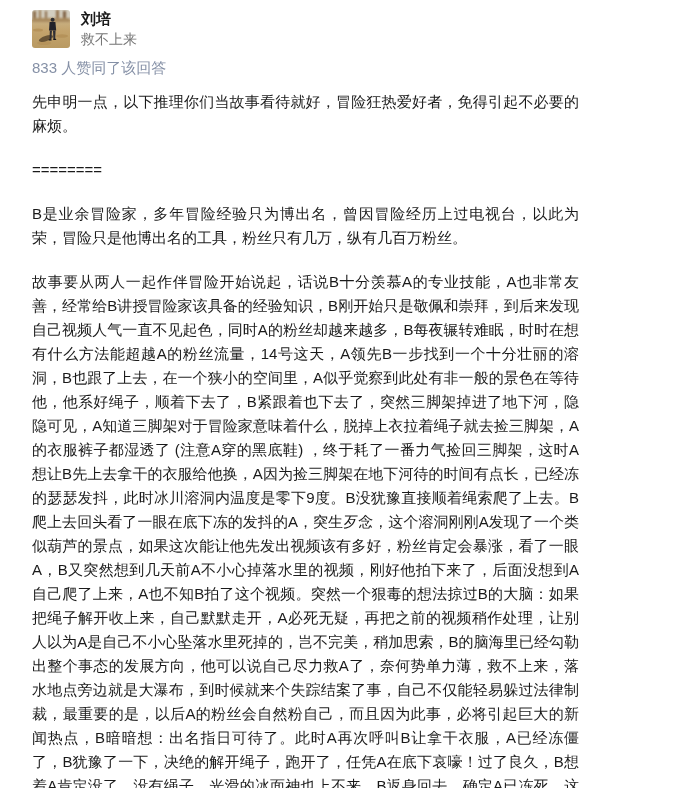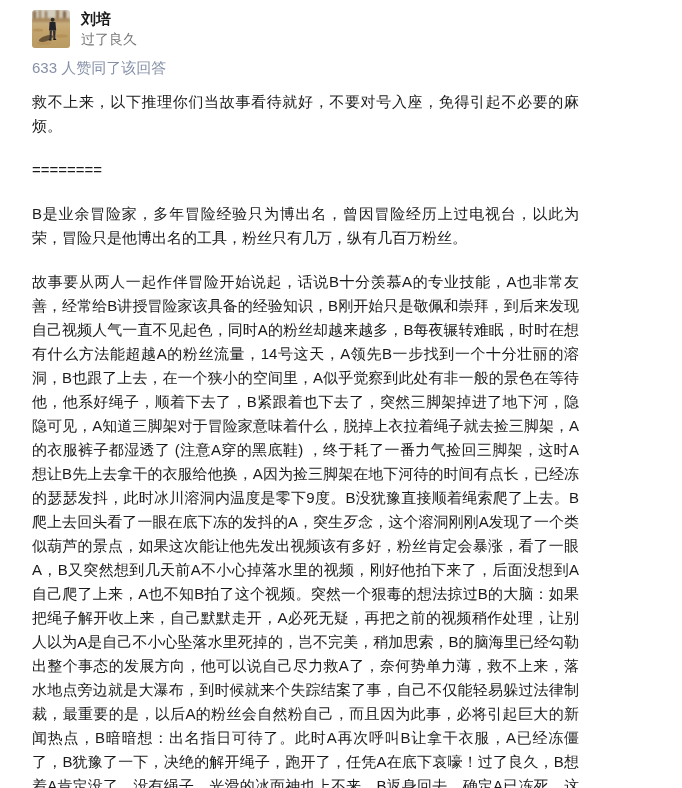--- a/index.html
+++ b/index.html
@@ -110,26 +110,26 @@
           <path d="M17.6 12 L23.4 12 L24.2 20.5 L17 20.5 Z" fill="#23232a"></path>
           <path d="M17.8 20.5 L20 20.5 L19.2 29.5 L17.6 29.5 Z" fill="#2e2e34"></path>
           <path d="M21 20.5 L23.6 20.5 L23.2 29 L21.4 29 Z" fill="#2e2e34"></path>
           <rect x="16.6" y="29.2" width="3" height="1.4" rx="0.6" fill="#15151a"></rect>
           <rect x="21.2" y="28.7" width="3" height="1.4" rx="0.6" fill="#15151a"></rect>
         </g>
       </svg>
     </div>
     <div class="author-meta">
       <div class="author-name">刘培</div>
-      <div class="author-bio">过了良久</div>
+      <div class="author-bio">救不上来</div>
     </div>
   </div>
 
-  <div class="vote-text">633 人赞同了该回答</div>
+  <div class="vote-text">833 人赞同了该回答</div>
 
   <div class="rich-text">
-    <p>救不上来，以下推理你们当故事看待就好，不要对号入座，免得引起不必要的麻烦。</p>
+    <p>先申明一点，以下推理你们当故事看待就好，冒险狂热爱好者，免得引起不必要的麻烦。</p>
     <p>========</p>
     <p>B是业余冒险家，多年冒险经验只为博出名，曾因冒险经历上过电视台，以此为荣，冒险只是他博出名的工具，粉丝只有几万，纵有几百万粉丝。</p>
     <p>故事要从两人一起作伴冒险开始说起，话说B十分羡慕A的专业技能，A也非常友善，经常给B讲授冒险家该具备的经验知识，B刚开始只是敬佩和崇拜，到后来发现自己视频人气一直不见起色，同时A的粉丝却越来越多，B每夜辗转难眠，时时在想有什么方法能超越A的粉丝流量，14号这天，A领先B一步找到一个十分壮丽的溶洞，B也跟了上去，在一个狭小的空间里，A似乎觉察到此处有非一般的景色在等待他，他系好绳子，顺着下去了，B紧跟着也下去了，突然三脚架掉进了地下河，隐隐可见，A知道三脚架对于冒险家意味着什么，脱掉上衣拉着绳子就去捡三脚架，A的衣服裤子都湿透了 (注意A穿的黑底鞋) ，终于耗了一番力气捡回三脚架，这时A想让B先上去拿干的衣服给他换，A因为捡三脚架在地下河待的时间有点长，已经冻的瑟瑟发抖，此时冰川溶洞内温度是零下9度。B没犹豫直接顺着绳索爬了上去。B爬上去回头看了一眼在底下冻的发抖的A，突生歹念，这个溶洞刚刚A发现了一个类似葫芦的景点，如果这次能让他先发出视频该有多好，粉丝肯定会暴涨，看了一眼A，B又突然想到几天前A不小心掉落水里的视频，刚好他拍下来了，后面没想到A自己爬了上来，A也不知B拍了这个视频。突然一个狠毒的想法掠过B的大脑：如果把绳子解开收上来，自己默默走开，A必死无疑，再把之前的视频稍作处理，让别人以为A是自己不小心坠落水里死掉的，岂不完美，稍加思索，B的脑海里已经勾勒出整个事态的发展方向，他可以说自己尽力救A了，奈何势单力薄，救不上来，落水地点旁边就是大瀑布，到时候就来个失踪结案了事，自己不仅能轻易躲过法律制裁，最重要的是，以后A的粉丝会自然粉自己，而且因为此事，必将引起巨大的新闻热点，B暗暗想：出名指日可待了。此时A再次呼叫B让拿干衣服，A已经冻僵了，B犹豫了一下，决绝的解开绳子，跑开了，任凭A在底下哀嚎！过了良久，B想着A肯定没了，没有绳子，光滑的冰面神也上不来。B返身回去，确定A已冻死，这才安心的回去了，B拿A的手机在此后几天陆续发视频，A的粉丝也未发现异常，待所有准备工作做好，B报案并导演了 "一出好戏"</p>
   </div>
 
 </div>
 
 </body></html>

